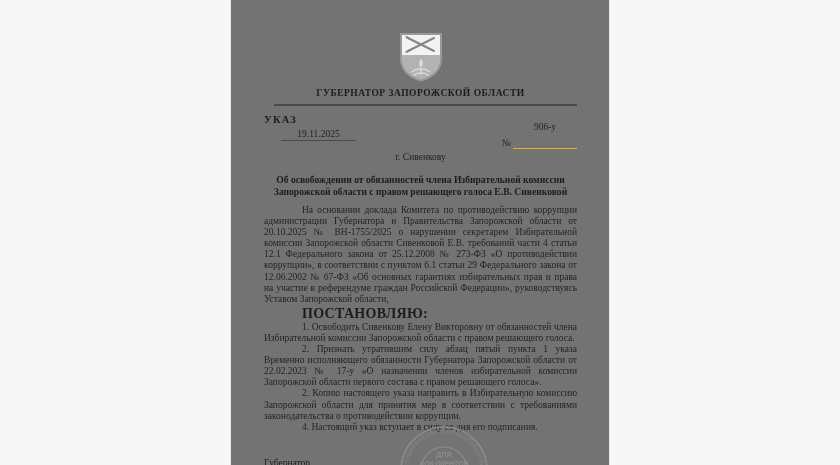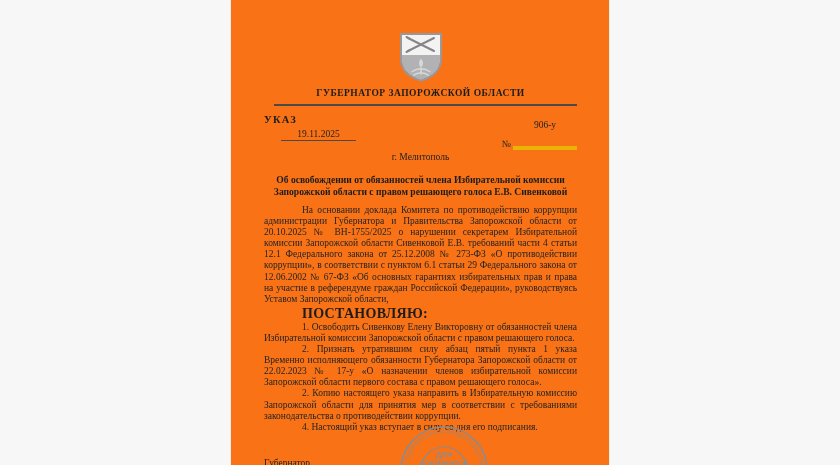--- a/index.html
+++ b/index.html
@@ -4,21 +4,21 @@
 <style>
   html,body{margin:0;padding:0;}
   body{
     width:840px;height:465px;overflow:hidden;position:relative;
     background:#f7f7f8;
     font-family:"Liberation Serif","DejaVu Serif",serif;
     color:#222;
   }
   .doc-page{
     position:absolute;left:230px;top:0;width:380px;height:465px;
-    background:#f97316;
+    background:#737373;
     border-left:1px solid #ececec;border-right:1px solid #ececec;
     overflow:hidden;box-sizing:border-box;
   }
   .content{padding:0 32px 0 33px;}
   .arms{display:block;margin:32px auto 0;}
   .org-header{
     margin-top:6px;text-align:center;font-weight:bold;
     font-size:9.5px;letter-spacing:.5px;color:#1c1c1c;white-space:nowrap;
   }
   .header-rule{height:2px;background:#4a4a4a;margin:6px 0 0 10px;}
@@ -32,21 +32,21 @@
   }
   .date-field{
     margin-left:17px;width:75px;text-align:center;
     border-bottom:1px solid #4a4a4a;padding-bottom:1px;
   }
   .meta-spacer{flex:1;}
   .num-group{display:flex;align-items:flex-end;}
   .num-sign{padding-bottom:1px;}
   .num-field{
     width:64px;margin-left:2px;text-align:center;
-    border-bottom:4px solid #eab308;padding-bottom:16px;
+    border-bottom:1px solid #eab308;padding-bottom:16px;
   }
   .city-line{margin-top:9px;text-align:center;font-size:9.5px;}
   .doc-title{
     margin:12px auto 0;max-width:302px;text-align:center;
     font-weight:bold;font-size:9.6px;line-height:11.5px;color:#1c1c1c;
   }
   .body-par{
     margin:8px 0 0;font-size:9.5px;line-height:11.1px;
     text-align:justify;text-indent:38px;color:#232323;font-family:Liberation Serif, serif;
   }
@@ -106,21 +106,21 @@
 
     <div class="meta-row">
       <span class="date-field">19.11.2025</span>
       <span class="meta-spacer"></span>
       <span class="num-group">
         <span class="num-sign">№</span>
         <span class="num-field">906-у</span>
       </span>
     </div>
 
-    <div class="city-line">г. Мелитополь</div>
+    <div class="city-line">г. Сивенкову</div>
 
     <div class="doc-title">Об освобождении от обязанностей члена Избирательной комиссии Запорожской области с правом решающего голоса Е.В. Сивенковой</div>
 
     <p class="body-par">На основании доклада Комитета по противодействию коррупции администрации Губернатора и Правительства Запорожской области от 20.10.2025 № ВН-1755/2025 о нарушении секретарем Избирательной комиссии Запорожской области Сивенковой Е.В. требований части 4 статьи 12.1 Федерального закона от 25.12.2008 № 273-ФЗ «О противодействии коррупции», в соответствии с пунктом 6.1 статьи 29 Федерального закона от 12.06.2002 № 67-ФЗ «Об основных гарантиях избирательных прав и права на участие в референдуме граждан Российской Федерации», руководствуясь Уставом Запорожской области,</p>
 
     <p class="resolve-word">ПОСТАНОВЛЯЮ:</p>
 
     <p class="item-par">1. Освободить Сивенкову Елену Викторовну от обязанностей члена Избирательной комиссии Запорожской области с правом решающего голоса.</p>
     <p class="item-par">2. Признать утратившим силу абзац пятый пункта 1 указа Временно исполняющего обязанности Губернатора Запорожской области от 22.02.2023 № 17-у «О назначении членов избирательной комиссии Запорожской области первого состава с правом решающего голоса».</p>
     <p class="item-par">2. Копию настоящего указа направить в Избирательную комиссию Запорожской области для принятия мер в соответствии с требованиями законодательства о противодействии коррупции.</p>

